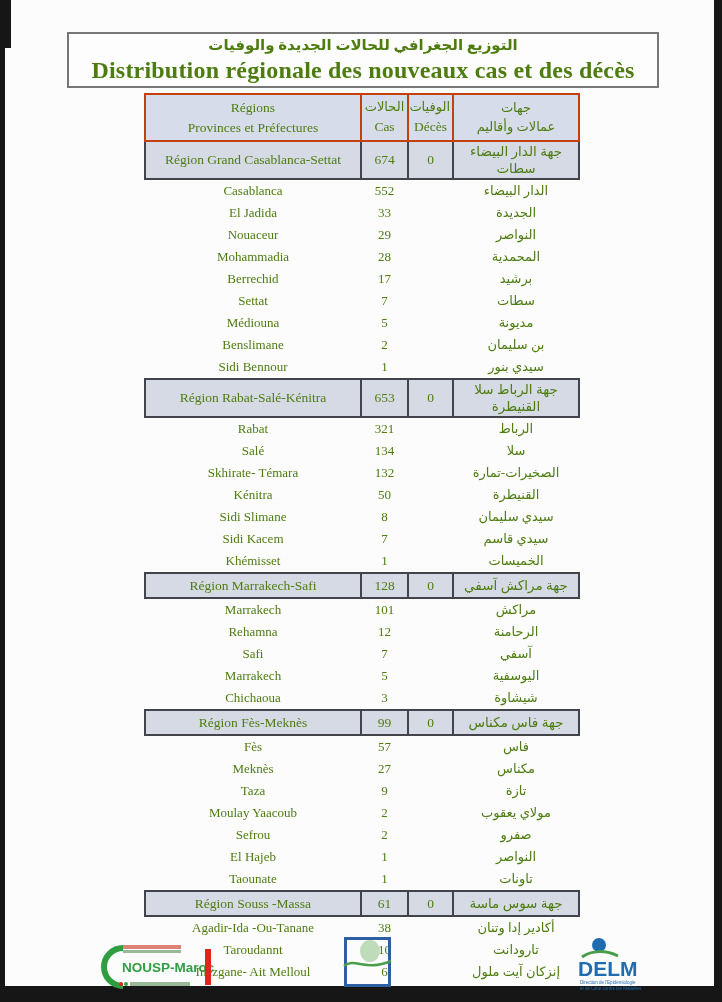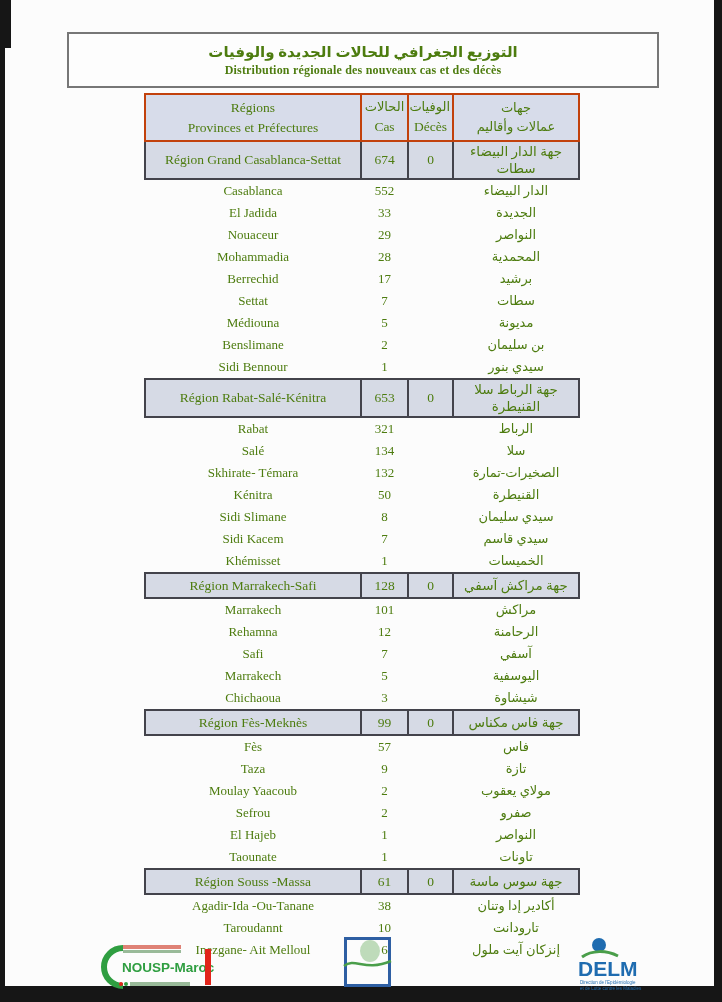--- a/index.html
+++ b/index.html
@@ -14,21 +14,21 @@
   .edge-bottom{left:0;bottom:0;width:722px;height:16px;}
   .edge-corner{left:0;top:0;width:11px;height:48px;}
 
   
   .title-box{
     position:absolute;left:67px;top:32px;width:588px;height:52px;
     border:2px solid #777;background:#fdfdfd;
     display:flex;flex-direction:column;justify-content:center;align-items:center;
   }
   .title-ar{font-size:15px;font-weight:bold;direction:rtl;line-height:1.35;}
-  .title-fr{font-size:12px;font-weight:bold;letter-spacing:.2px;line-height:1.25;}
+  .title-fr{font-size:24px;font-weight:bold;letter-spacing:.2px;line-height:1.25;}
 
   
   table.dist{
     position:absolute;left:144px;top:93px;width:434px;
     border-collapse:collapse;table-layout:fixed;
   }
   col.c1{width:216px;} col.c2{width:47px;} col.c3{width:45px;} col.c4{width:126px;}
   thead th{
     border:2px solid #c2410c;background:#d7dcea;
     font-weight:normal;font-size:13.5px;padding:3px 2px;height:38px;vertical-align:middle;
@@ -244,20 +244,26 @@
           <td>0</td>
           <td class="ar">جهة فاس مكناس</td>
         </tr>
         <tr class="province-row">
           <td>Fès</td>
           <td>57</td>
           <td></td>
           <td class="ar">فاس</td>
         </tr>
         <tr class="province-row">
+          <td>Meknès</td>
+          <td>27</td>
+          <td></td>
+          <td class="ar">مكناس</td>
+        </tr>
+        <tr class="province-row">
           <td>Taza</td>
           <td>9</td>
           <td></td>
           <td class="ar">تازة</td>
         </tr>
         <tr class="province-row">
           <td>Moulay Yaacoub</td>
           <td>2</td>
           <td></td>
           <td class="ar">مولاي يعقوب</td>

